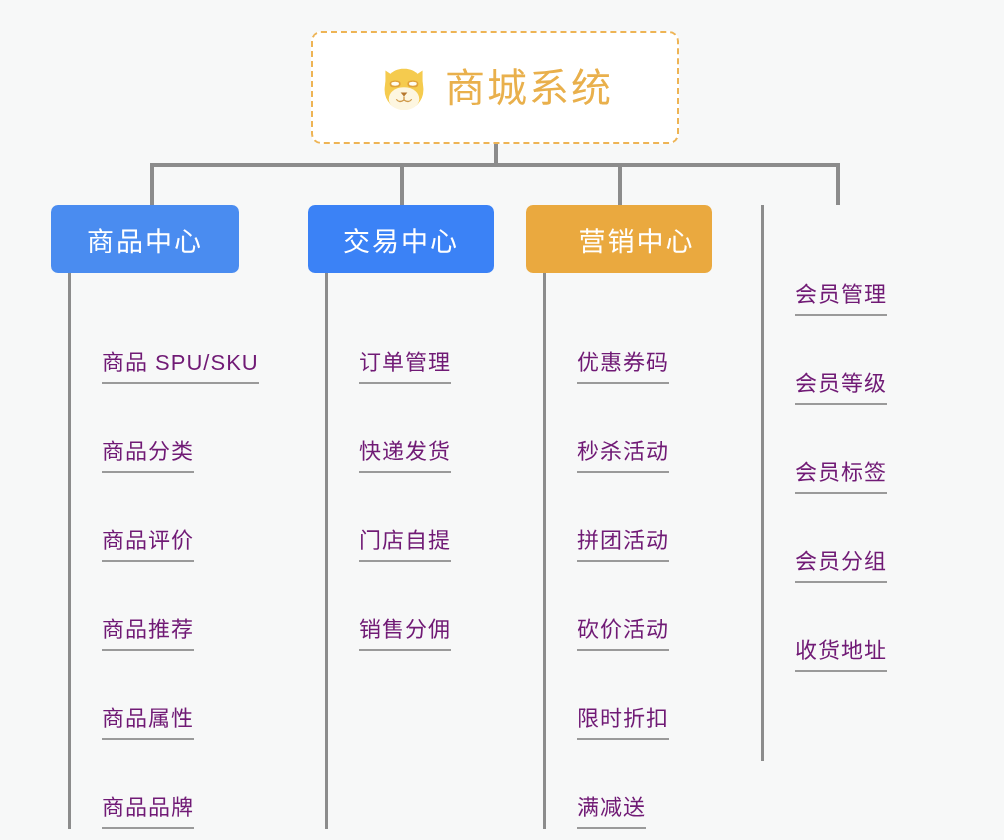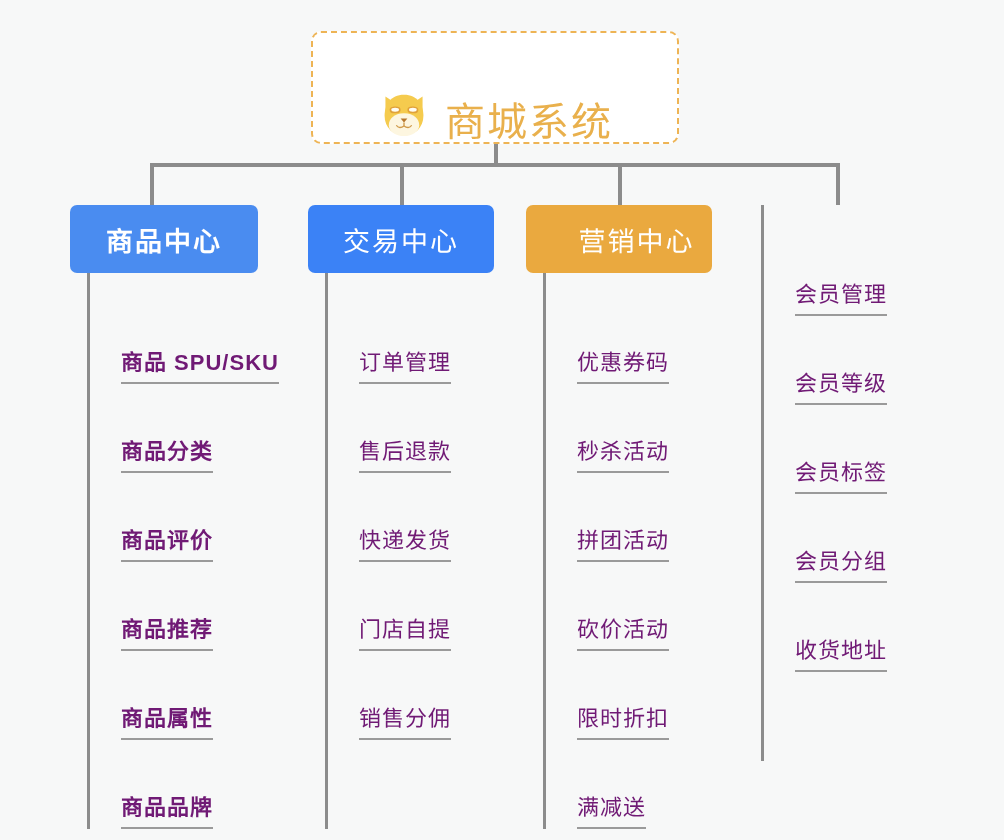--- a/index.html
+++ b/index.html
@@ -28,21 +28,21 @@
     position: absolute;
     left: 311px;
     top: 31px;
     width: 368px;
     height: 113px;
     box-sizing: border-box;
     background: #ffffff;
     border: 2px dashed #eeb455;
     border-radius: 10px;
     display: flex;
-    align-items: flex-end;
+    align-items: center;
     justify-content: center;
     gap: 14px;
   }
   .root-emoji {
     width: 54px;
     height: 54px;
     position: relative;
     flex: 0 0 auto;
     margin-top: 2px;
   }
@@ -80,21 +80,21 @@
   .drop-0 { left: 150px; }
   .drop-1 { left: 400px; }
   .drop-2 { left: 618px; }
   .drop-3 { left: 836px; }
 
   
   .column {
     position: absolute;
     top: 205px;
   }
-  .col-0 { left: 70px;  width: 188px; font-weight: bold; }
+  .col-0 { left: 51px;  width: 188px; }
   .col-1 { left: 308px; width: 186px; }
   .col-2 { left: 526px; width: 186px; }
   .col-3 { left: 744px; width: 186px; }
 
   .cat-box {
     height: 68px;
     border-radius: 7px;
     display: flex;
     align-items: center;
     justify-content: center;
@@ -204,23 +204,20 @@
   <div class="column col-1">
     <div class="cat-box" style="background: #3b82f6;">
       <span>交易中心</span>
     </div>
     <div class="leaf-list">
       <div class="leaf-spine" style="background: rgb(140, 140, 140); height: 556px;"></div>
       <div class="leaf-item">
           <span class="leaf-label">订单管理</span>
         </div>
       <div class="leaf-item">
-          <span class="leaf-label">售后退款</span>
-        </div>
-      <div class="leaf-item">
           <span class="leaf-label">快递发货</span>
         </div>
       <div class="leaf-item">
           <span class="leaf-label">门店自提</span>
         </div>
       <div class="leaf-item">
           <span class="leaf-label">销售分佣</span>
         </div>
     </div>
   </div>

